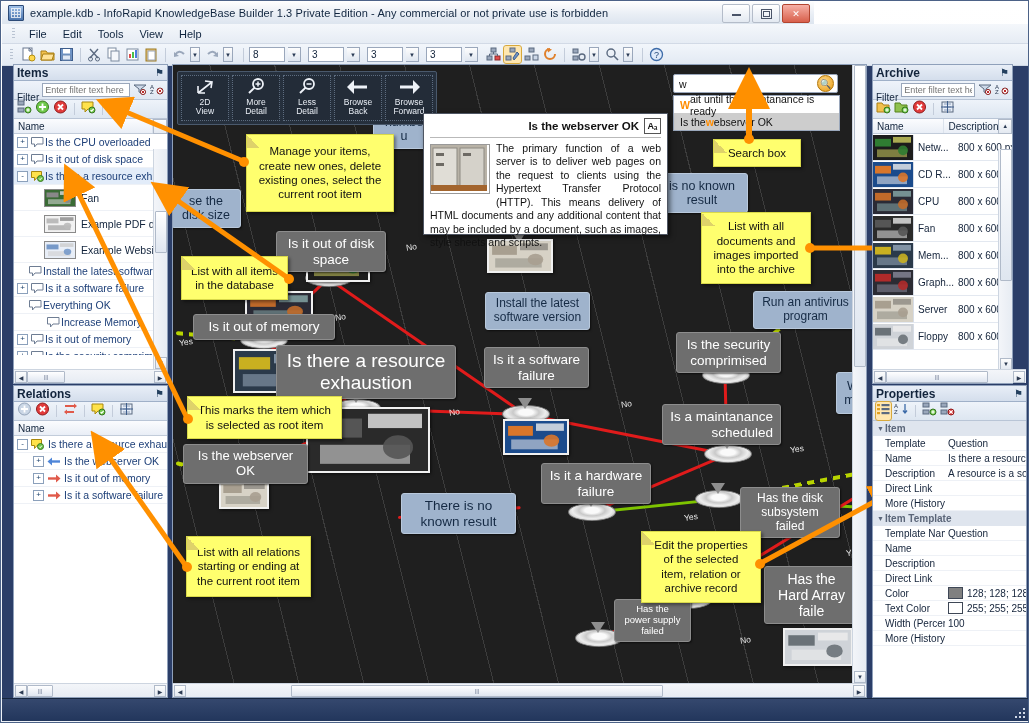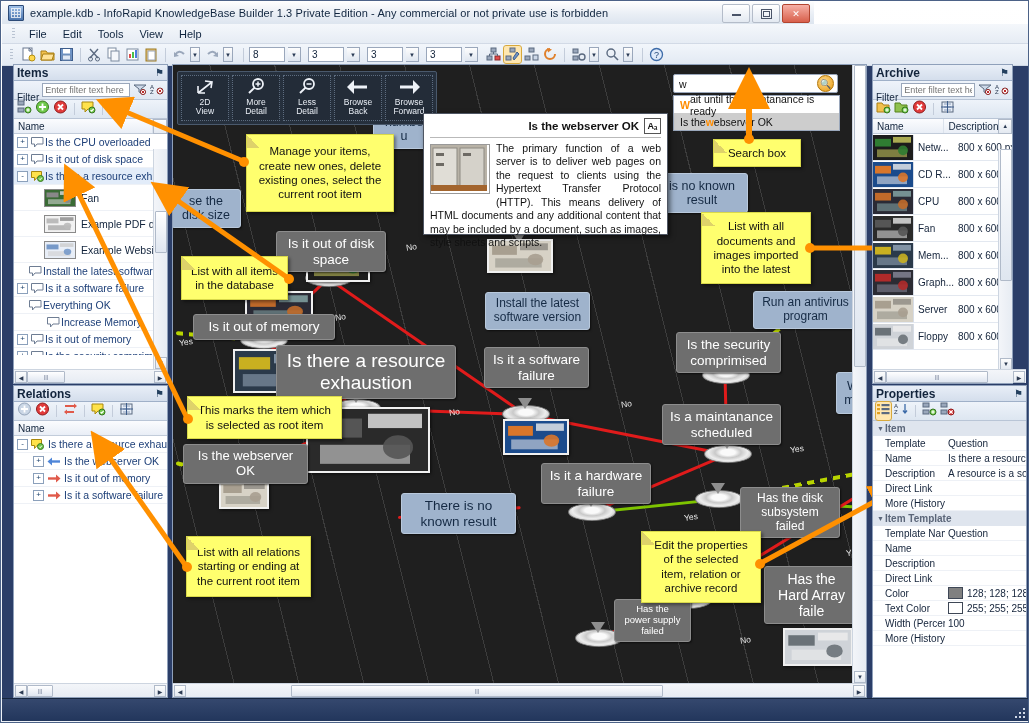--- a/index.html
+++ b/index.html
@@ -760,21 +760,21 @@
           <div class="node lite" style="left: -2px; top: 124px; width: 70px; min-height: 38px; font-size: 12.5px; display: flex; align-items: center; justify-content: center;">se the disk size</div>
           <div class="node lite" style="left: 200px; top: 44px; width: 62px; min-height: 40px; font-size: 12.5px; display: flex; align-items: center; justify-content: center;">numbe u</div>
           <div class="node lite" style="left: 483px; top: 108px; width: 92px; min-height: 40px; font-size: 12.5px; display: flex; align-items: center; justify-content: center;">is no known result</div>
           <div class="node" style="left: 103px; top: 166px; width: 110px; min-height: 40px; font-size: 13.5px; display: flex; align-items: center; justify-content: center;">Is it out of disk space</div>
           <div class="node" style="left: 20px; top: 249px; width: 142px; min-height: 21px; font-size: 13.5px; display: flex; align-items: center; justify-content: center;">Is it out of memory</div>
           <div class="node lite" style="left: 312px; top: 227px; width: 105px; min-height: 36px; font-size: 12px; display: flex; align-items: center; justify-content: center;">Install the latest software version</div>
           <div class="node lite" style="left: 580px; top: 226px; width: 105px; min-height: 36px; font-size: 12px; display: flex; align-items: center; justify-content: center;">Run an antivirus program</div>
           <div class="node" style="left: 103px; top: 280px; width: 180px; min-height: 48px; font-size: 19px; display: flex; align-items: center; justify-content: center;">Is there a resource exhaustion</div>
           <div class="node" style="left: 311px; top: 282px; width: 105px; min-height: 40px; font-size: 13.5px; display: flex; align-items: center; justify-content: center;">Is it a software failure</div>
           <div class="node" style="left: 503px; top: 267px; width: 105px; min-height: 40px; font-size: 13.5px; display: flex; align-items: center; justify-content: center;">Is the security comprimised</div>
-          <div class="node" style="left: 489px; top: 339px; width: 119px; min-height: 40px; font-size: 13.5px; display: flex; align-items: center; justify-content: center;">Is a maintanance scheduled</div>
+          <div class="node" style="left: 489px; top: 339px; width: 119px; min-height: 40px; font-size: 13.5px; display: flex; align-items: center; justify-content: center; text-align: right;">Is a maintanance scheduled</div>
           <div class="node lite" style="left: 663px; top: 307px; width: 34px; min-height: 42px; font-size: 12.5px; display: flex; align-items: center; justify-content: center;">W ma</div>
           <div class="node" style="left: 10px; top: 379px; width: 125px; min-height: 21px; font-size: 13px; display: flex; align-items: center; justify-content: center;">Is the webserver OK</div>
           <div class="node" style="left: 368px; top: 398px; width: 110px; min-height: 40px; font-size: 13.5px; display: flex; align-items: center; justify-content: center;">Is it a hardware failure</div>
           <div class="node lite" style="left: 228px; top: 428px; width: 115px; min-height: 40px; font-size: 13.5px; display: flex; align-items: center; justify-content: center;">There is no known result</div>
           <div class="node" style="left: 567px; top: 422px; width: 100px; min-height: 36px; font-size: 12px; display: flex; align-items: center; justify-content: center;">Has the disk subsystem failed</div>
           <div class="node" style="left: 591px; top: 501px; width: 95px; min-height: 40px; font-size: 14px; display: flex; align-items: center; justify-content: center;">Has the Hard Array faile</div>
           <div class="node" style="left: 441px; top: 534px; width: 77px; min-height: 26px; font-size: 9.5px; display: flex; align-items: center; justify-content: center;">Has the power supply failed</div>
         </div>
       <div id="edgelabels">
           <span class="elabel" style="left: 233px; top: 177px; transform: rotate(-8deg);">No</span>
@@ -888,21 +888,21 @@
       <div class="callout" style="left: 245px; top: 133px; width: 148px; min-height: 78px; display: flex; align-items: center; justify-content: center;">
         <span>Manage your items, create new ones, delete existing ones, select the current root item</span>
       </div>
       <div class="callout" style="left: 180px; top: 255px; width: 107px; min-height: 44px; display: flex; align-items: center; justify-content: center;">
         <span>List with all items in the database</span>
       </div>
       <div class="callout" style="left: 712px; top: 138px; width: 88px; min-height: 28px; display: flex; align-items: center; justify-content: center;">
         <span>Search box</span>
       </div>
       <div class="callout" style="left: 700px; top: 211px; width: 110px; min-height: 72px; display: flex; align-items: center; justify-content: center;">
-        <span>List with all documents and images imported into the latest</span>
+        <span>List with all documents and images imported into the archive</span>
       </div>
       <div class="callout" style="left: 186px; top: 395px; width: 155px; min-height: 43px; display: flex; align-items: center; justify-content: center;">
         <span>This marks the item which is selected as root item</span>
       </div>
       <div class="callout" style="left: 185px; top: 535px; width: 125px; min-height: 61px; display: flex; align-items: center; justify-content: center;">
         <span>List with all relations starting or ending at the current root item</span>
       </div>
       <div class="callout" style="left: 640px; top: 530px; width: 120px; min-height: 65px; display: flex; align-items: center; justify-content: center;">
         <span>Edit the properties of the selected item, relation or archive record</span>
       </div>

